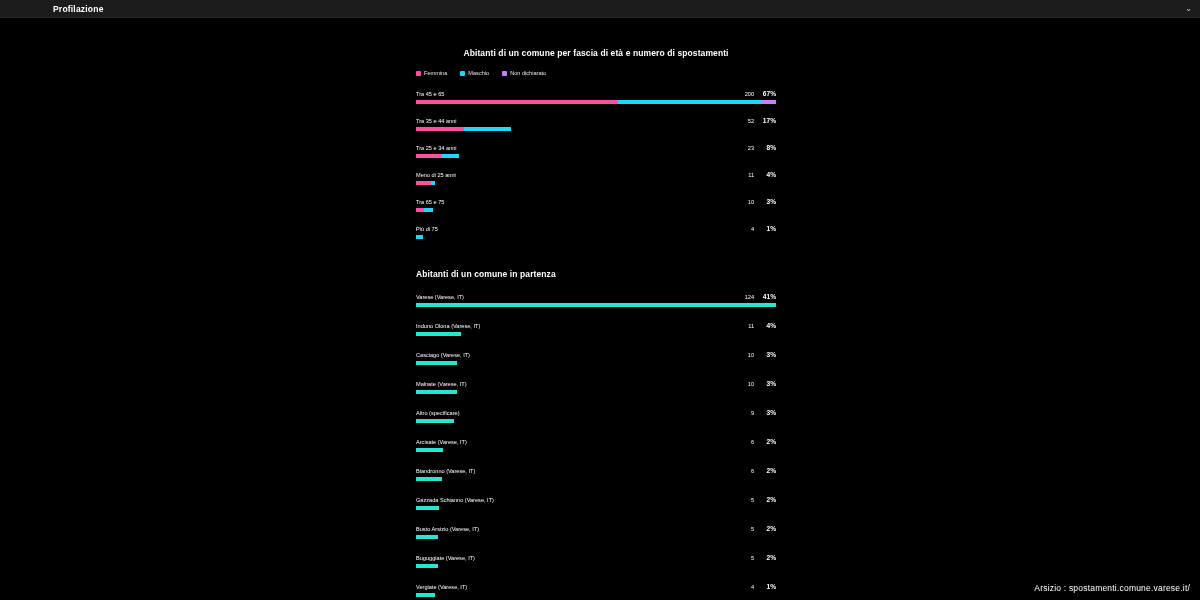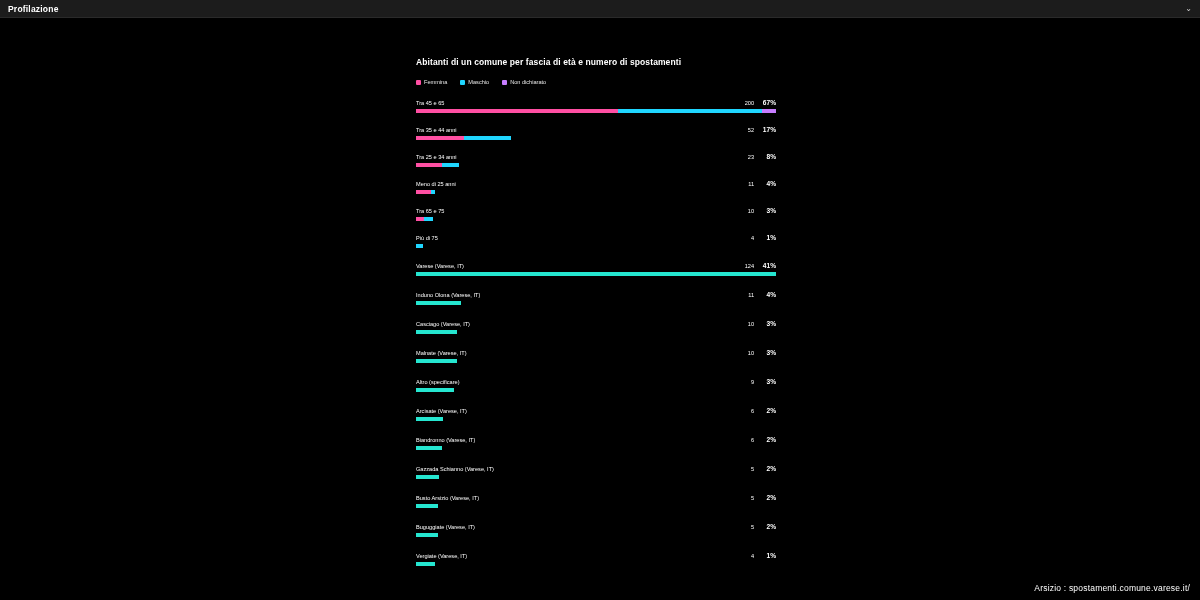--- a/index.html
+++ b/index.html
@@ -12,21 +12,21 @@
     overflow: hidden;
   }
   #root { position: relative; width: 1200px; height: 600px; }
 
   
   .topbar {
     position: absolute; top: 0; left: 0;
     width: 1200px; height: 18px;
     background: #1c1c1c;
     border-bottom: 1px solid #2a2a2a;
-    display: flex; align-items: center;
+    display: flex; align-items: center; padding-left: 45px;
   }
   .topbar-title {
     font-size: 8.5px; font-weight: bold;
     color: #ffffff;
     margin-left: 8px;
     letter-spacing: .2px;
   }
   .topbar-caret {
     margin-left: auto; margin-right: 8px;
     font-size: 8px; color: #cfcfcf; line-height: 1;
@@ -41,21 +41,21 @@
     overflow: hidden;
   }
 
   .section-title {
     font-size: 8.5px;
     font-weight: bold;
     color: #ffffff;
     margin: 0;
     letter-spacing: .1px;
   }
-  .sec1-title { margin-top: 39px; }
+  .sec1-title { margin-top: 30px; text-align: center; }
   .sec2-title { margin-top: 30px; }
 
   .legend {
     display: flex;
     align-items: center;
     gap: 13px;
     margin-top: 12px;
     margin-bottom: 14px;
   }
   .legend-item { display: flex; align-items: center; gap: 3px; }
@@ -214,20 +214,21 @@
             <div class="row-pct">1%</div>
           </div>
           <div style="width: 1.9%;">
             <div class="bar-track">
               <span class="bar-seg" style="width: 100%; background: rgb(31, 214, 255);"></span>
             </div>
           </div>
         </div>
       </div>
 
+    <h2 class="section-title sec2-title">Abitanti di un comune in partenza</h2>
 
     <div class="section2" id="section2" style="margin-top:14px;">
         <div class="row">
           <div class="row-head">
             <div class="row-label">Varese (Varese, IT)</div>
             <div class="row-count">124</div>
             <div class="row-pct">41%</div>
           </div>
           <div style="width: 100%;">
             <div class="bar-track">

